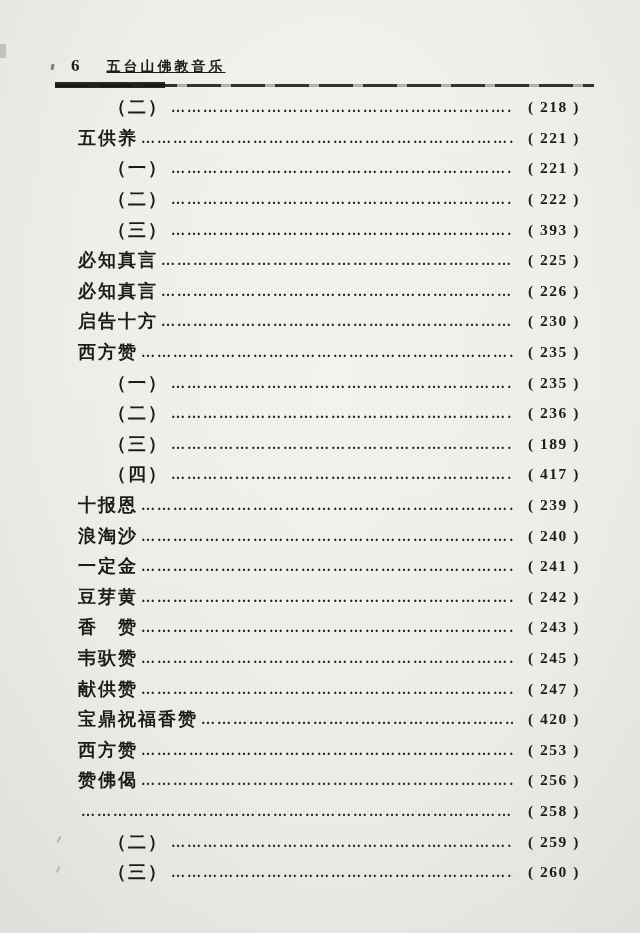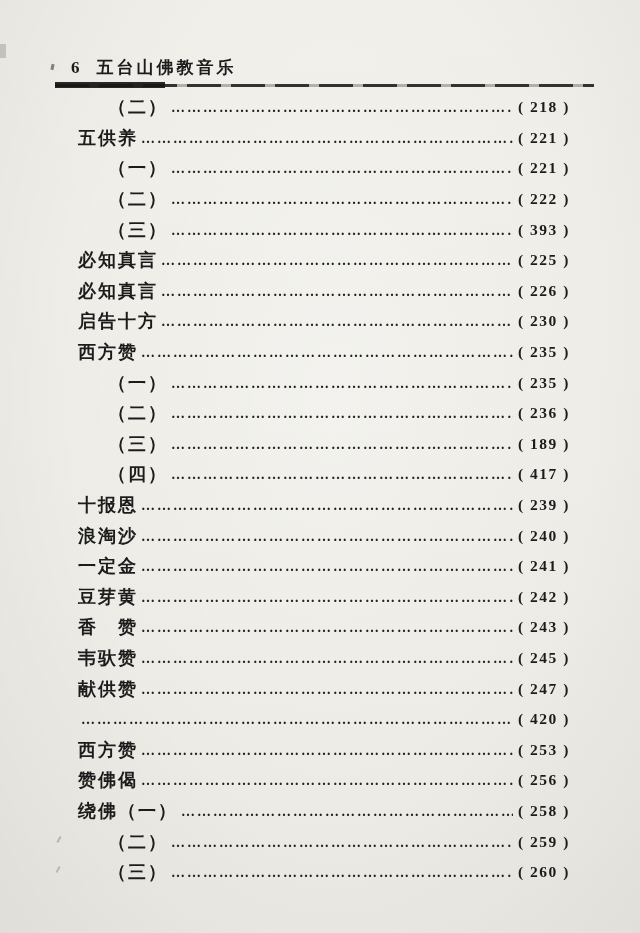--- a/index.html
+++ b/index.html
@@ -13,40 +13,40 @@
   }
   .page::before{ 
     content:"";position:absolute;inset:0;pointer-events:none;
     background:radial-gradient(ellipse at 52% 42%,rgba(255,255,255,0.30) 0%,rgba(255,255,255,0) 55%,rgba(0,0,0,0.05) 100%);
   }
   .header{
     position:absolute;top:56px;left:55px;right:46px;
     display:flex;align-items:baseline;
   }
   .hdr-pg{font-size:17px;font-weight:700;letter-spacing:1px;margin-left:16px;}
-  .hdr-title{font-size:17px;font-weight:700;letter-spacing:3px;margin-left:16px;}
+  .hdr-title{font-size:14px;font-weight:700;letter-spacing:3px;margin-left:26px;text-decoration:underline;}
   .rule{
     position:absolute;top:84px;left:55px;right:46px;height:3px;
     background:repeating-linear-gradient(90deg,
       rgba(30,30,30,0.9) 0 34px, rgba(30,30,30,0.30) 34px 44px);
   }
   .rule::before{ 
     content:"";position:absolute;left:0;top:-2px;width:110px;height:6px;
     background:rgba(22,22,22,0.92);
   }
   .toc{position:absolute;top:92px;left:78px;right:50px;}
   .row{height:30.6px;display:flex;align-items:center;white-space:nowrap;}
   .row.indent-1{padding-left:30px;}
   .lbl{flex:none;font-size:18px;font-weight:600;letter-spacing:2px;}
   .leader{
     flex:1 1 auto;overflow:hidden;margin:0 5px 0 3px;
     font-size:14px;font-weight:600;letter-spacing:2px;color:#232323;
     line-height:1;transform:translateY(1px);
   }
-  .pgno{flex:none;width:72px;font-size:15.5px;font-weight:600;letter-spacing:1.5px;}
+  .pgno{flex:none;width:72px;text-align:center;font-size:15.5px;font-weight:600;letter-spacing:1.5px;}
   .smudge{position:absolute;background:rgba(40,40,40,0.55);pointer-events:none;}
   .smudge.s1{left:51px;top:64px;width:3px;height:6px;transform:rotate(12deg);}
   .smudge.s2{left:58px;top:836px;width:2px;height:7px;transform:rotate(28deg);opacity:.45;}
   .smudge.s3{left:57px;top:866px;width:2px;height:7px;transform:rotate(28deg);opacity:.4;}
   .smudge.s4{left:0;top:44px;width:6px;height:14px;opacity:.35;}
 </style>
 </head>
 <body>
 
 <div class="page">
@@ -158,35 +158,35 @@
       <span class="lbl">韦驮赞</span>
       <span class="leader">………………………………………………………………………………………………………………………………………………………………</span>
       <span class="pgno">( 245 )</span>
     </div>
       <div class="row indent-0">
       <span class="lbl">献供赞</span>
       <span class="leader">………………………………………………………………………………………………………………………………………………………………</span>
       <span class="pgno">( 247 )</span>
     </div>
       <div class="row indent-0">
+      <span class="lbl">宝鼎祝福香赞</span>
       <span class="leader">………………………………………………………………………………………………………………………………………………………………</span>
       <span class="pgno">( 420 )</span>
     </div>
       <div class="row indent-0">
       <span class="lbl">西方赞</span>
       <span class="leader">………………………………………………………………………………………………………………………………………………………………</span>
       <span class="pgno">( 253 )</span>
     </div>
       <div class="row indent-0">
       <span class="lbl">赞佛偈</span>
       <span class="leader">………………………………………………………………………………………………………………………………………………………………</span>
       <span class="pgno">( 256 )</span>
     </div>
       <div class="row indent-0">
-      <span class="lbl">绕佛（一）</span>
       <span class="leader">………………………………………………………………………………………………………………………………………………………………</span>
       <span class="pgno">( 258 )</span>
     </div>
       <div class="row indent-1">
       <span class="lbl">（二）</span>
       <span class="leader">………………………………………………………………………………………………………………………………………………………………</span>
       <span class="pgno">( 259 )</span>
     </div>
       <div class="row indent-1">
       <span class="lbl">（三）</span>

